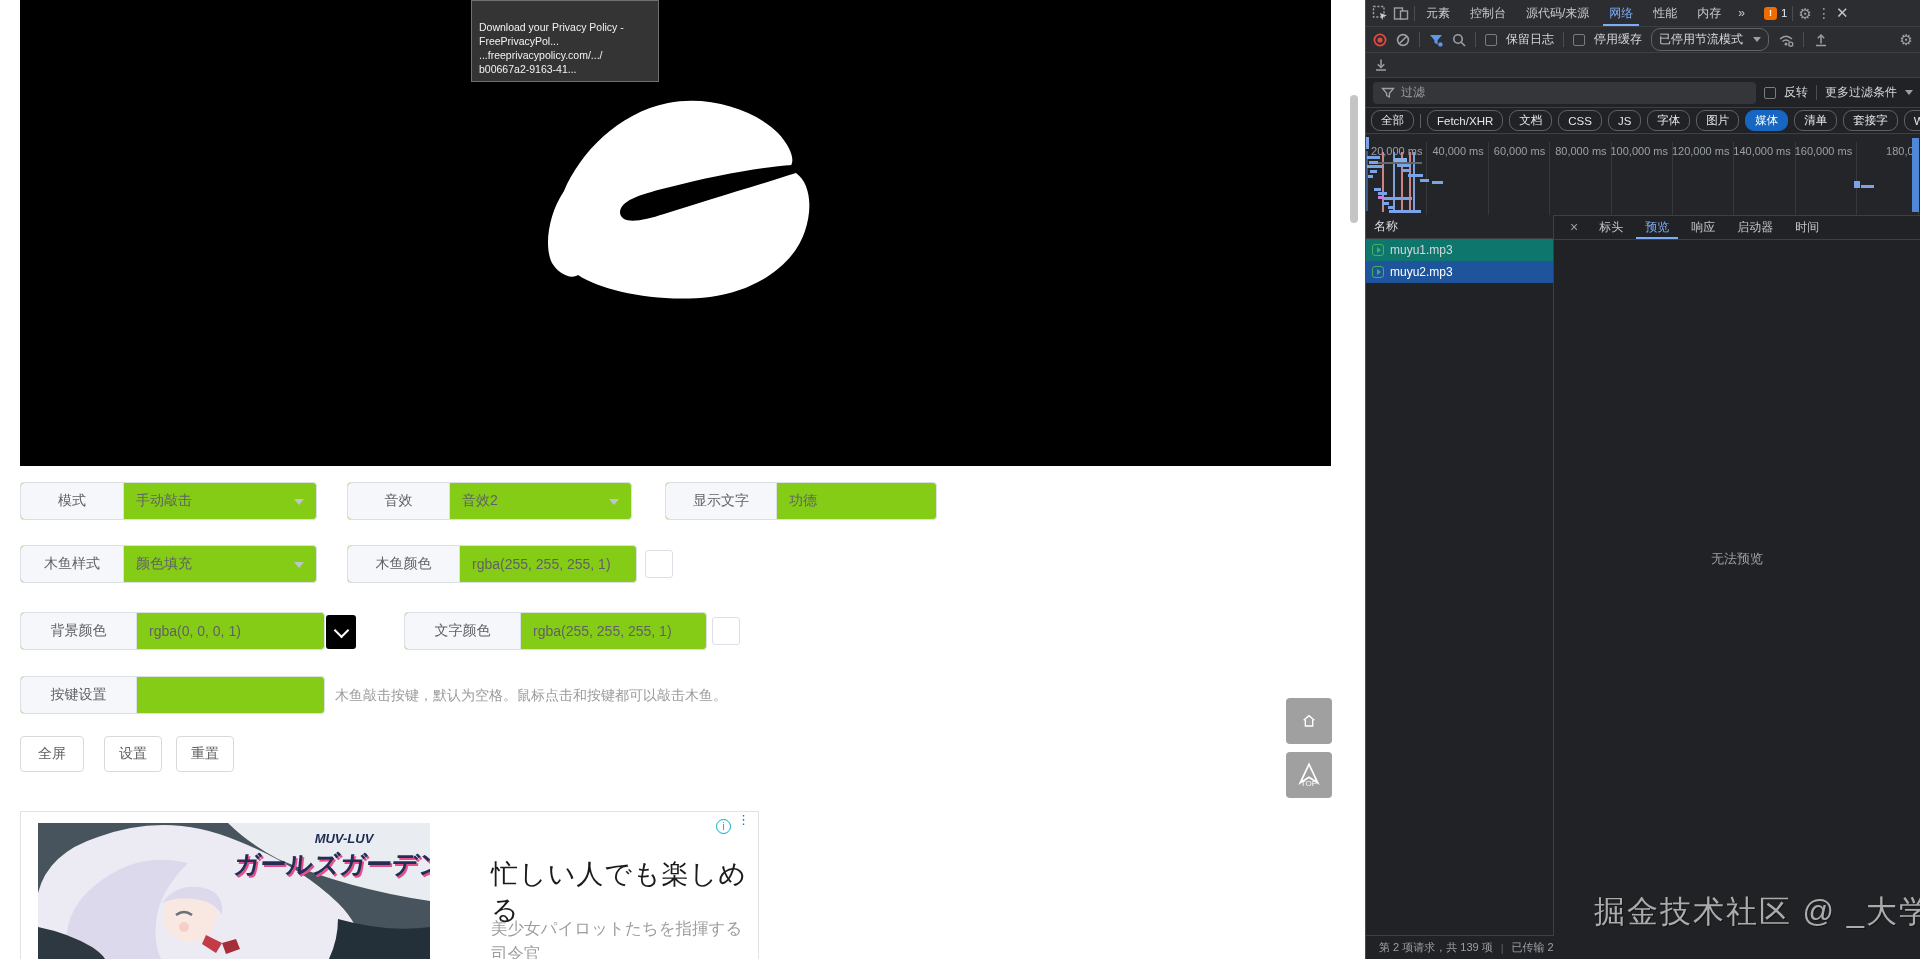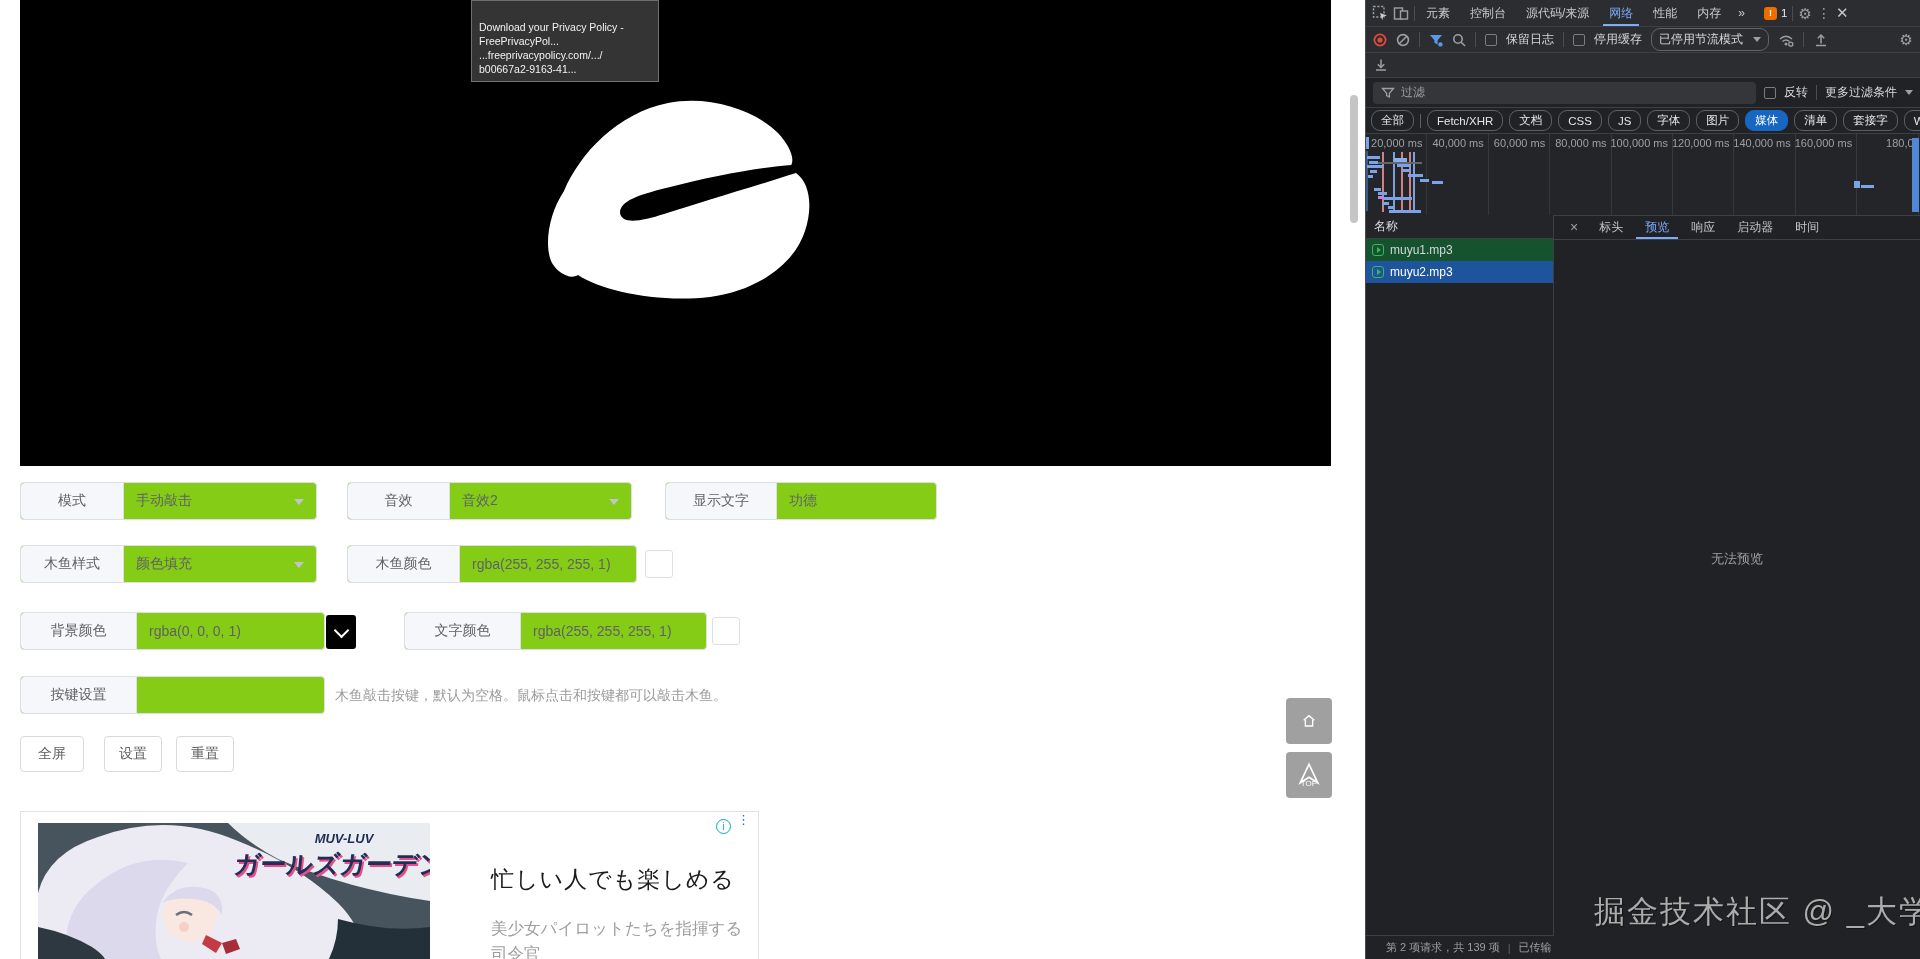--- a/index.html
+++ b/index.html
@@ -18,21 +18,21 @@
   .caret{width:0;height:0;border-left:5px solid transparent;border-right:5px solid transparent;
     border-top:6px solid #c0c4cc;position:absolute;right:12px;top:16px;}
   .swatch{position:absolute;width:28px;height:28px;background:#fff;border:1px solid #dcdfe6;border-radius:3px;box-sizing:border-box;}
   .swatch-black{position:absolute;width:30px;height:34px;background:#000;border-radius:3px;display:flex;align-items:center;justify-content:center;}
   .chev-w{width:9px;height:9px;border-right:2px solid #fff;border-bottom:2px solid #fff;transform:rotate(45deg);margin-top:-4px;}
   .hint{position:absolute;color:#9b9b9b;font-size:14px;}
   .pbtn{position:absolute;height:36px;background:#fff;border:1px solid #d9d9d9;border-radius:4px;font-size:14px;
     color:#5f5f5f;display:flex;align-items:center;justify-content:center;box-sizing:border-box;}
   .adcard{position:absolute;left:20px;top:811px;width:739px;height:160px;border:1px solid #e2e2e2;background:#fff;box-sizing:border-box;}
   .ad-img{position:absolute;left:17px;top:11px;}
-  .ad-head{position:absolute;left:470px;top:44px;font-size:23px;color:#1b1b1b;letter-spacing:1px;margin-top:8px;}
+  .ad-head{position:absolute;left:470px;top:44px;font-size:27px;color:#1b1b1b;letter-spacing:1px;}
   .ad-body{position:absolute;left:470px;top:104px;font-size:16.5px;color:#9e9e9e;line-height:1.5;}
   .ad-i{position:absolute;left:695px;top:7px;width:15px;height:15px;border:1.5px solid var(--ad-info);border-radius:50%;
     color:var(--ad-info);font-size:10px;display:flex;align-items:center;justify-content:center;box-sizing:border-box;}
   .ad-dots{position:absolute;left:716px;top:5px;color:#1a73e8;font-size:13px;letter-spacing:0;line-height:6px;width:10px;text-align:center;}
   .floatbtn{position:absolute;left:1286px;width:46px;height:46px;background:#a0a0a0;border-radius:4px;
     display:flex;align-items:center;justify-content:center;flex-direction:column;}
   .scroll-thumb{position:absolute;left:1350px;top:95px;width:8px;height:128px;background:#c5c5c5;border-radius:4px;}
 
   
   .devtools{position:absolute;left:1365px;top:0;width:555px;height:959px;background:var(--devtools-bg);
@@ -52,36 +52,36 @@
   .lbl{color:#d5d7da;font-size:12px;white-space:nowrap;}
   .throttle{display:flex;align-items:center;gap:10px;border:1px solid #606468;border-radius:9px;height:21px;
     padding:0 7px;color:#d5d7da;white-space:nowrap;}
   .tri-dn{width:0;height:0;border-left:4px solid transparent;border-right:4px solid transparent;border-top:5px solid #9aa0a6;}
   .dt-chiprow{height:26px;padding:0 5px;gap:6px;background:var(--devtools-bg);}
   .chip{border:1px solid #5c6064;border-radius:9px;height:19px;display:flex;align-items:center;padding:0 9px;
     font-size:11.5px;color:#e3e5e8;white-space:nowrap;flex:none;}
   .chip.on{background:var(--chip-active);border-color:var(--chip-active);color:#fff;}
   .chip-sep{width:1px;height:14px;background:#5c6064;flex:none;}
   .timeline{position:relative;height:81px;background:#242529;border-bottom:1px solid var(--devtools-border);overflow:hidden;}
-  .tl-col{position:absolute;top:0;height:100%;width:61.4px;border-right:1px solid #37383c;box-sizing:border-box;}
+  .tl-col{position:absolute;top:8px;height:100%;width:61.4px;border-right:1px solid #37383c;box-sizing:border-box;}
   .tl-col span{position:absolute;top:3px;right:4px;color:var(--text-muted);font-size:11px;white-space:nowrap;}
   .tl-bar{position:absolute;}
   .dt-main{position:absolute;left:0;top:215px;bottom:0;width:100%;}
   .req-pane{position:absolute;left:0;top:0;bottom:0;width:188px;border-right:1px solid var(--devtools-border);box-sizing:border-box;}
   .req-head{height:24px;display:flex;align-items:center;padding:0 8px;border-bottom:1px solid var(--devtools-border);
     color:#dadce0;background:#242529;box-sizing:border-box;}
   .req-row{height:22px;display:flex;align-items:center;gap:6px;padding:0 6px;color:#d5d7da;box-sizing:border-box;}
-  .req-row.odd{background:#14532d;}
+  .req-row.odd{background:#0f766e;}
   .req-row.sel{background:var(--row-selected);color:#fff;}
   .play-ic{width:12px;height:12px;border:1.5px solid var(--play-green);border-radius:3px;flex:none;
     display:flex;align-items:center;justify-content:center;box-sizing:border-box;}
   .play-tri{width:0;height:0;border-top:3px solid transparent;border-bottom:3px solid transparent;
     border-left:4px solid var(--play-green);margin-left:1px;}
   .req-status{position:absolute;left:0;bottom:0;width:188px;height:24px;border-top:1px solid var(--devtools-border);
-    display:flex;align-items:center;gap:8px;padding:0 20px;color:var(--text-muted);font-size:11px;
+    display:flex;align-items:center;gap:8px;padding:0 13px;color:var(--text-muted);font-size:11px;
     white-space:nowrap;overflow:hidden;box-sizing:border-box;background:var(--devtools-bg);}
   .detail-pane{position:absolute;left:188px;top:0;bottom:0;right:0;}
   .detail-tabs{height:24px;display:flex;align-items:center;gap:4px;padding:0 8px;border-bottom:1px solid var(--devtools-border);}
   .detail-tab{padding:0 9px;height:100%;display:flex;align-items:center;color:#c3c6ca;flex:none;}
   .detail-tab.on{color:var(--accent);box-shadow:inset 0 -2px 0 var(--accent);}
   .detail-close{color:#9aa0a6;font-size:14px;padding:0 8px;}
   .preview-empty{position:absolute;left:0;right:0;top:45%;text-align:center;color:var(--text-muted);font-size:13px;}
   .watermark{position:absolute;left:1594px;top:891px;font-size:31px;color:#ababab;letter-spacing:2px;
     text-shadow:1px 1px 0 #141414;white-space:nowrap;z-index:9;}
   .icon16{width:16px;height:16px;flex:none;}

